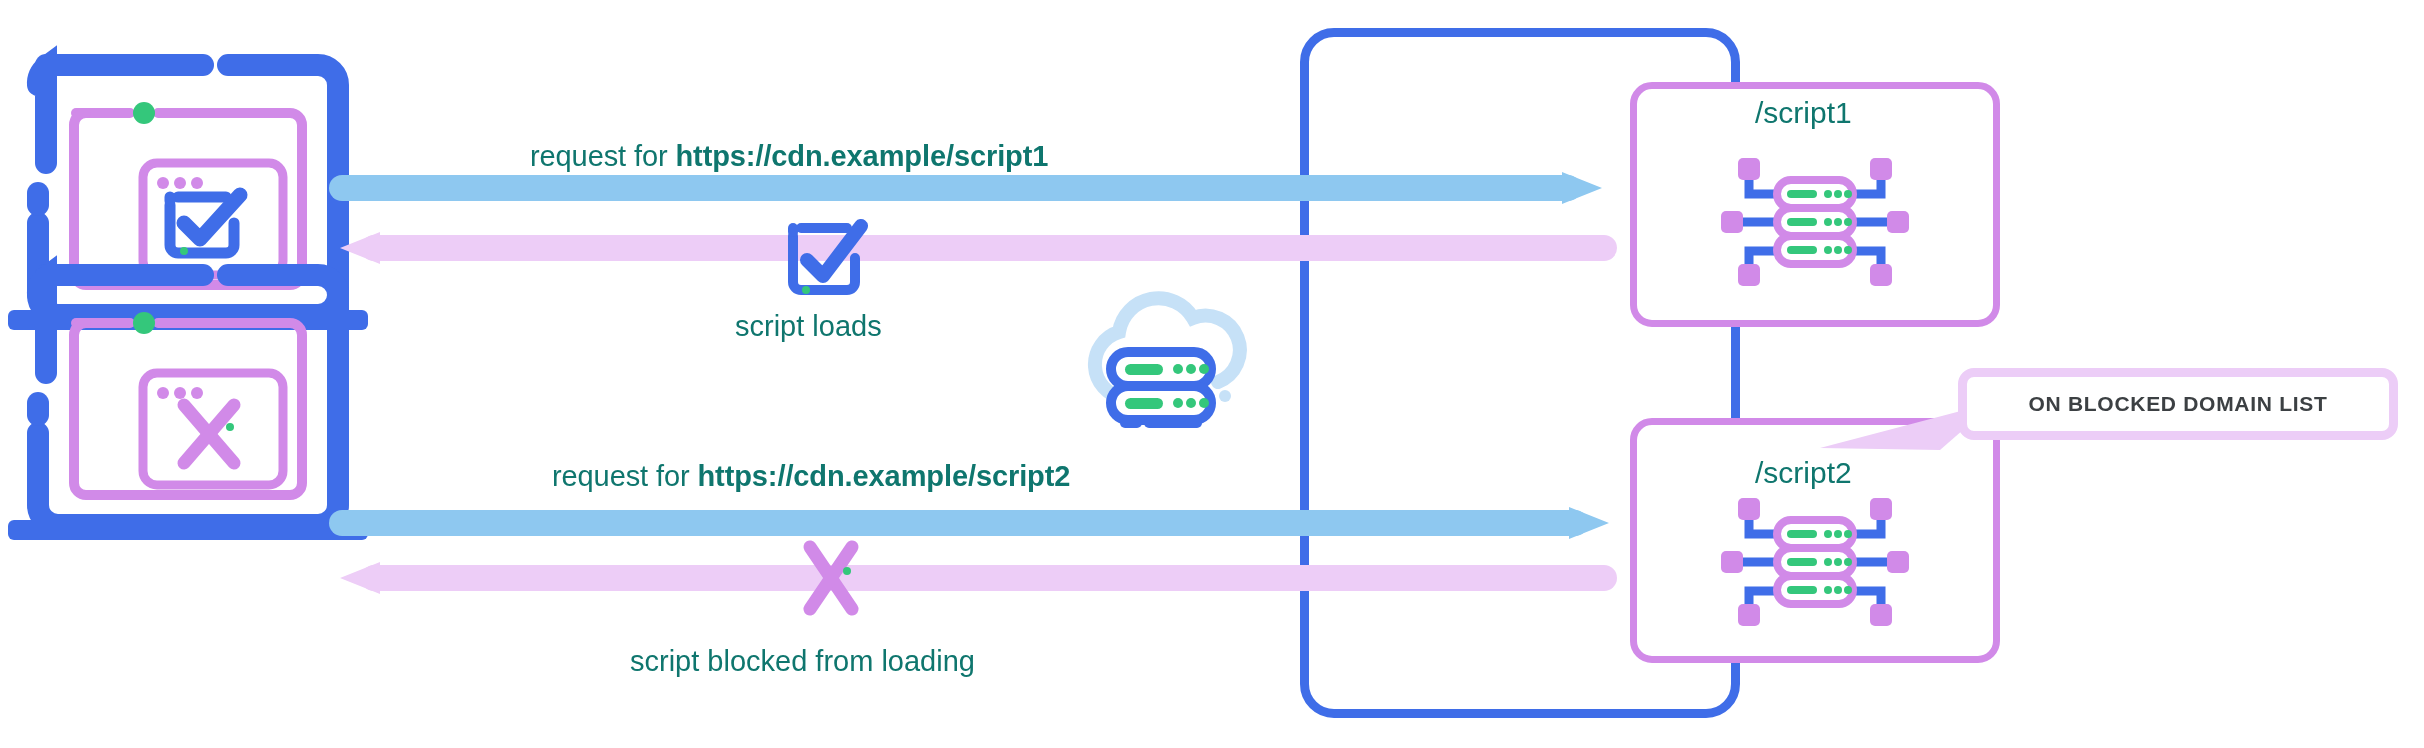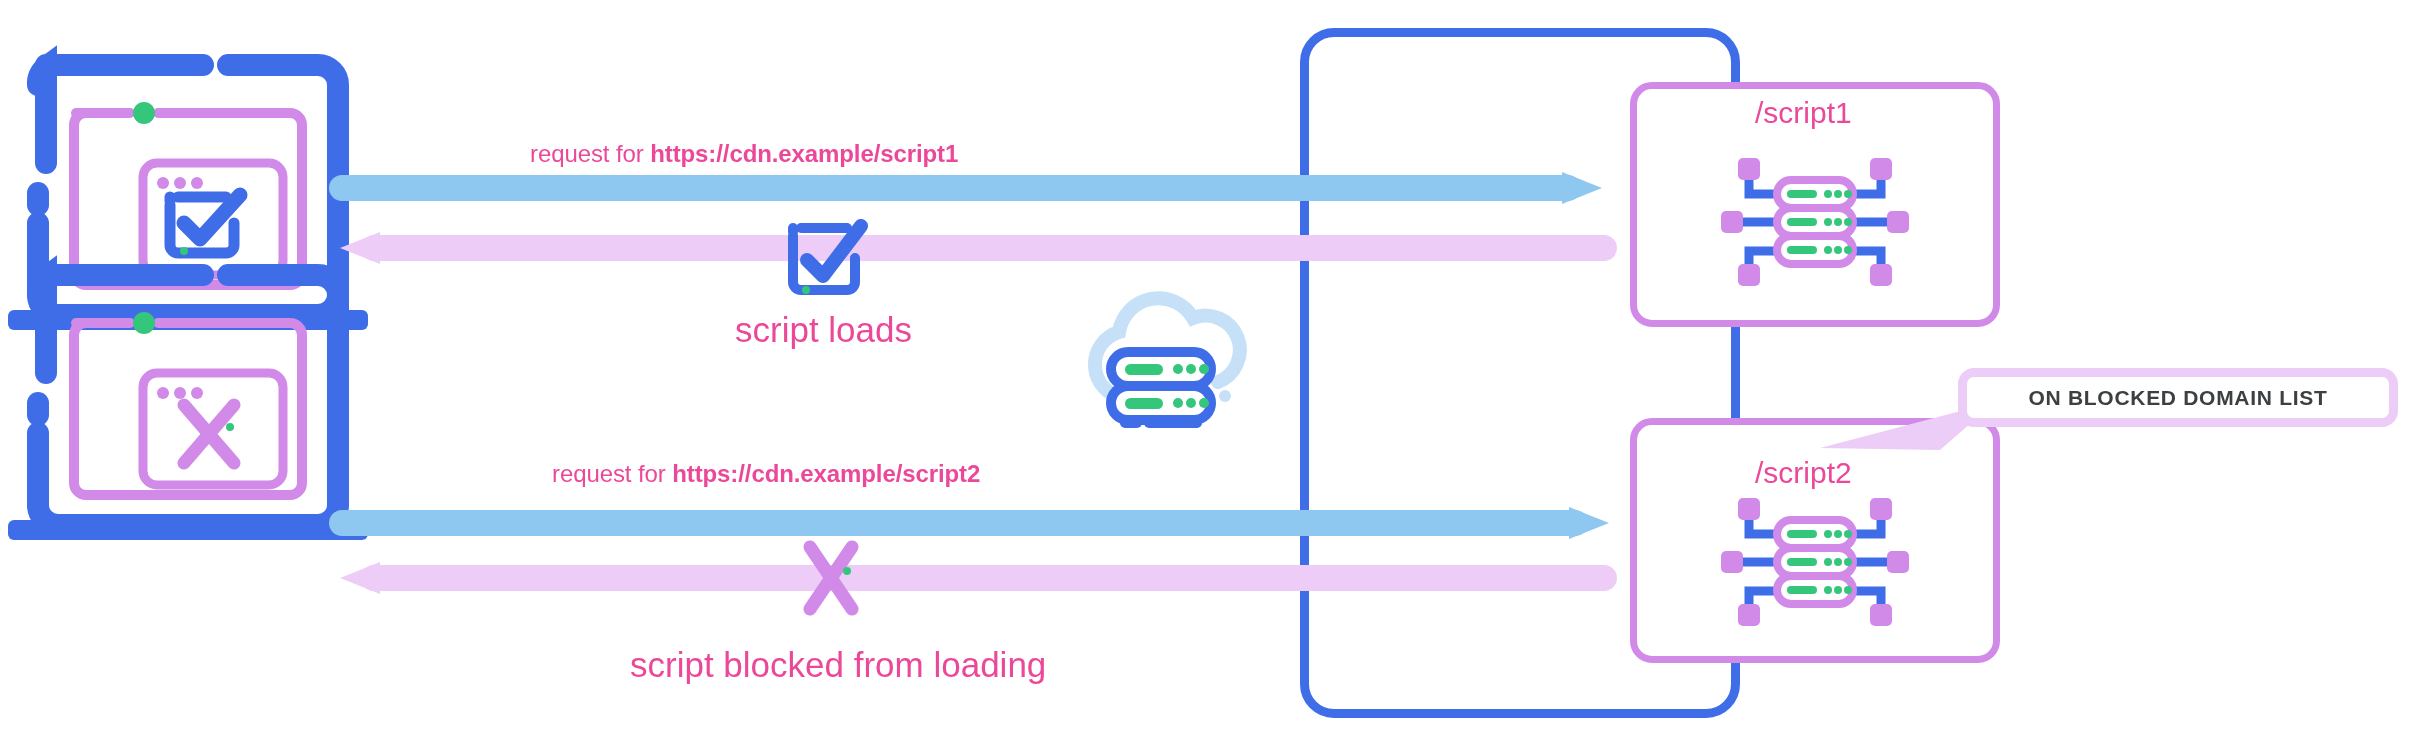--- a/index.html
+++ b/index.html
@@ -15,27 +15,27 @@
     width: 2424px;
     height: 748px;
     background: #ffffff;
     overflow: hidden;
   }
   .abs { position: absolute; }
 
   
   .lbl {
     position: absolute;
-    color: #ec4899;
+    color: #0f766e;
     white-space: nowrap;
     font-family: "Liberation Sans", sans-serif;
   }
-  .lbl-req  { font-size: 24px; letter-spacing: -0.1px; }
+  .lbl-req  { font-size: 29px; letter-spacing: -0.1px; }
   .lbl-req b { font-weight: 700; }
-  .lbl-status { font-size: 35px; }
+  .lbl-status { font-size: 29px; }
   .lbl-domain { font-size: 34px; }
   .lbl-script { font-size: 30px; }
   .lbl-callout {
     font-size: 21px;
     font-weight: 700;
     letter-spacing: 0.7px;
     color: #3c4043;
   }
 
   
@@ -247,17 +247,17 @@
       <circle cx="133" cy="72" r="4" fill="#34c77b"></circle>
     <circle cx="113" cy="100" r="4" fill="#34c77b"></circle>
       <circle cx="123" cy="100" r="4" fill="#34c77b"></circle>
       <circle cx="133" cy="100" r="4" fill="#34c77b"></circle>
   </svg>
 
   <svg class="abs" style="left:1790px; top:380px;" width="220" height="110" viewBox="0 0 220 110">
     <path d="M205 22 L30 68 L150 70 Z" fill="#eccdf7"></path>
   </svg>
 
-  <div class="callout" style="left:1958px; top:368px; width:440px; height:59px;">
+  <div class="callout" style="left:1958px; top:368px; width:440px; height:72px;">
     <span class="lbl-callout">ON BLOCKED DOMAIN LIST</span>
   </div>
 
 </div>
 
 </body></html>

